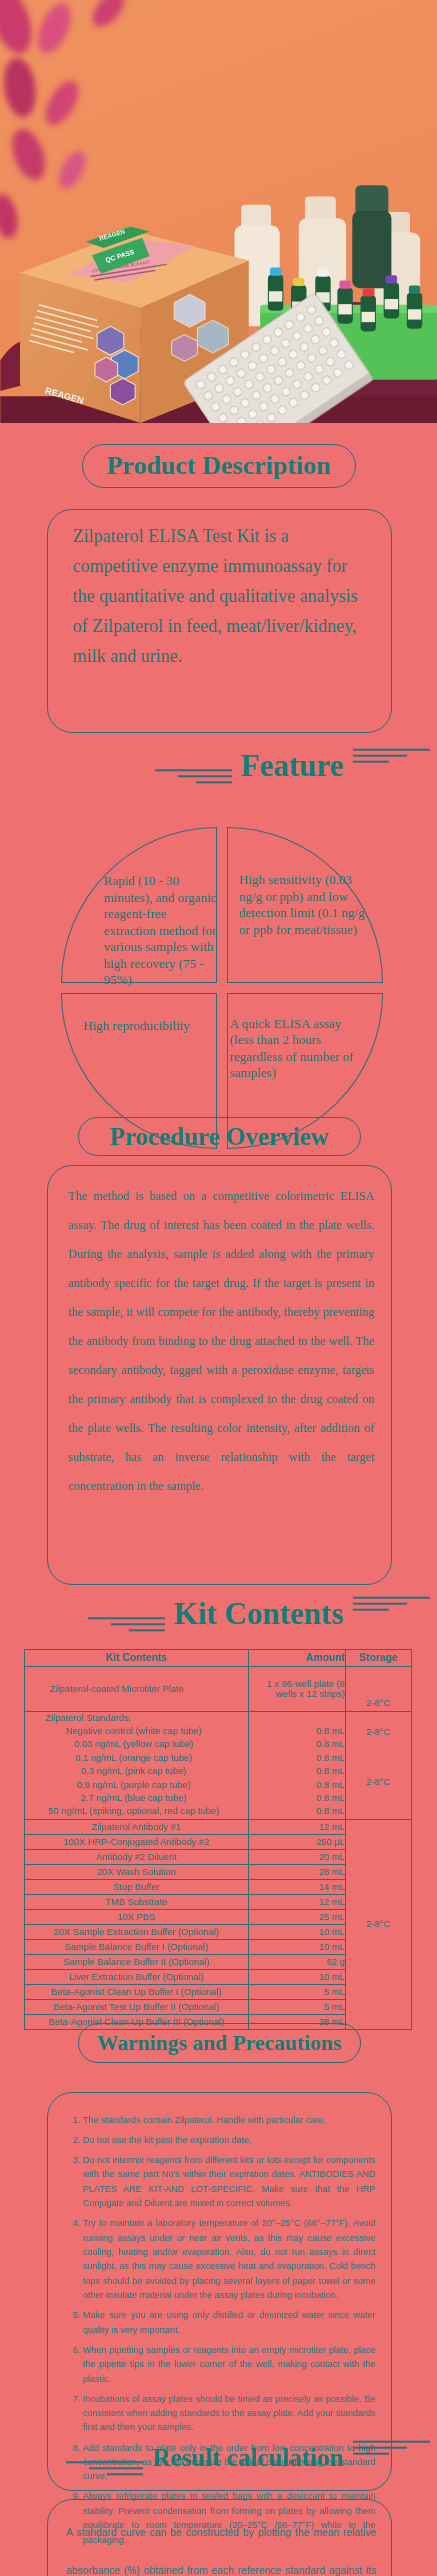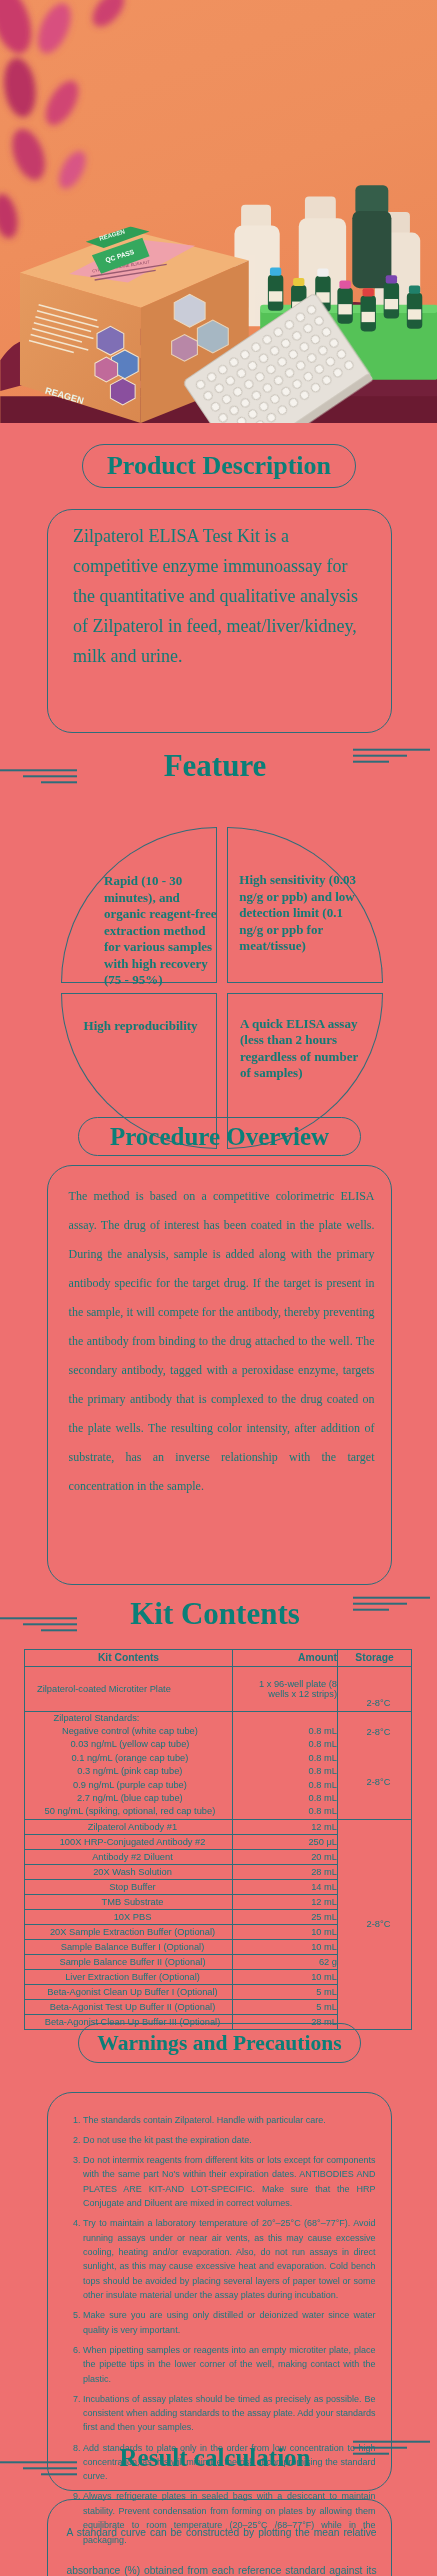--- a/index.html
+++ b/index.html
@@ -18,49 +18,49 @@
   #box-desc{top:509px;left:47px;width:343px;height:222px;}
   #box-desc .txt{margin:11.3px 20.6px 0 25px;font-size:18px;line-height:30px;}
   #box-proc{top:1165px;left:47px;width:343px;height:418px;}
   #box-proc .txt{margin:15.5px 16.5px 0 20.6px;font-size:12px;line-height:29px;text-align:justify;}
   #box-warn{top:2092px;left:47px;width:343px;height:397px;font-family:"Liberation Sans",sans-serif;}
   #box-warn ol{margin:19.6px 15.5px 0 15.5px;padding:0 0 0 19.6px;font-size:9px;line-height:14.4px;color:#1b7a80;}
   #box-warn li{margin-bottom:5.7px;text-align:justify;}
   #box-result{top:2499px;left:47px;width:343px;height:216px;font-family:"Liberation Sans",sans-serif;color:#1b7a80;}
   #box-result .txt{margin:14.4px 14.4px 0 18.5px;font-size:10.3px;line-height:38px;text-align:justify;}
   
-  .deco-h{display:flex;align-items:center;justify-content:space-between;width:430px;color:#0b7f78;font-weight:bold;}
+  .deco-h{display:flex;align-items:center;justify-content:flex-end;width:430px;color:#0b7f78;font-weight:bold;}
   #h-feature{top:748px;font-size:31px;}
   #h-kit{top:1596px;font-size:31px;}
   #h-result{top:2444px;font-size:25px;}
   .dlines{display:flex;flex-direction:column;gap:4.1px;width:77px;}
   .dlines span{display:block;height:2.1px;background:#2e6d7a;}
   .dl-left{align-items:flex-end;transform:translateY(10.3px);margin-right:9.3px;}
   .dl-right{align-items:flex-start;transform:translateY(-10.3px);margin-left:9.3px;}
   .dlines .l1{width:77px;}.dlines .l2{width:54px;}.dlines .l3{width:36px;}
   
   .quad{position:absolute;width:154px;height:154px;border:1.5px solid #2e6d7a;color:#127b76;}
-  .quad .q-text{position:absolute;font-size:13px;line-height:16.5px;font-weight:bold;}
+  .quad .q-text{position:absolute;font-size:13px;line-height:16.5px;}
   #q-tl{top:827px;left:61px;border-radius:100% 0 0 0;}
   #q-tr{top:827px;left:227px;border-radius:0 100% 0 0;}
   #q-bl{top:993px;left:61px;border-radius:0 0 0 100%;}
   #q-br{top:993px;left:227px;border-radius:0 0 100% 0;}
   #q-tl .q-text{left:42px;top:45px;width:113px;}
   #q-tr .q-text{left:11.3px;top:44px;width:130px;}
   #q-bl .q-text{left:21.6px;top:24px;width:134px;}
-  #q-br .q-text{left:12px;top:21.6px;width:130px;}
+  #q-br .q-text{left:2px;top:21.6px;width:130px;}
   
   #kit-table{top:1649px;left:24px;width:388px;border-collapse:collapse;font-family:"Liberation Sans",sans-serif;color:#17767c;}
   #kit-table th,#kit-table td{border:1px solid #2e6d7a;padding:0;}
   #kit-table th{height:15.5px;font-size:10.3px;font-weight:bold;}
   #kit-table .c-amount{width:96px;text-align:right;}
   #kit-table .c-storage{width:65px;text-align:center;}
-  #kit-table td{font-size:9.3px;padding-left:8px;}
+  #kit-table td{font-size:9.3px;}
   #row-plate td{height:41px;}
-  #row-plate .name{text-align:left;padding-left:12px;}
+  #row-plate .name{text-align:left;padding-left:25px;}
   #row-plate .c-storage{vertical-align:bottom;padding-bottom:3.1px;}
   .std-line{height:13.4px;line-height:13.4px;}
   #std-names .label{text-align:left;padding-left:20.6px;}
   #std-names .item{text-align:center;padding-right:5.2px;}
   #std-storage{vertical-align:top;}
   #std-storage .s1{margin-top:15.5px;}
   #std-storage .s2{margin-top:40px;}
   .rg td{height:14px;text-align:center;}
 </style>
 </head>

